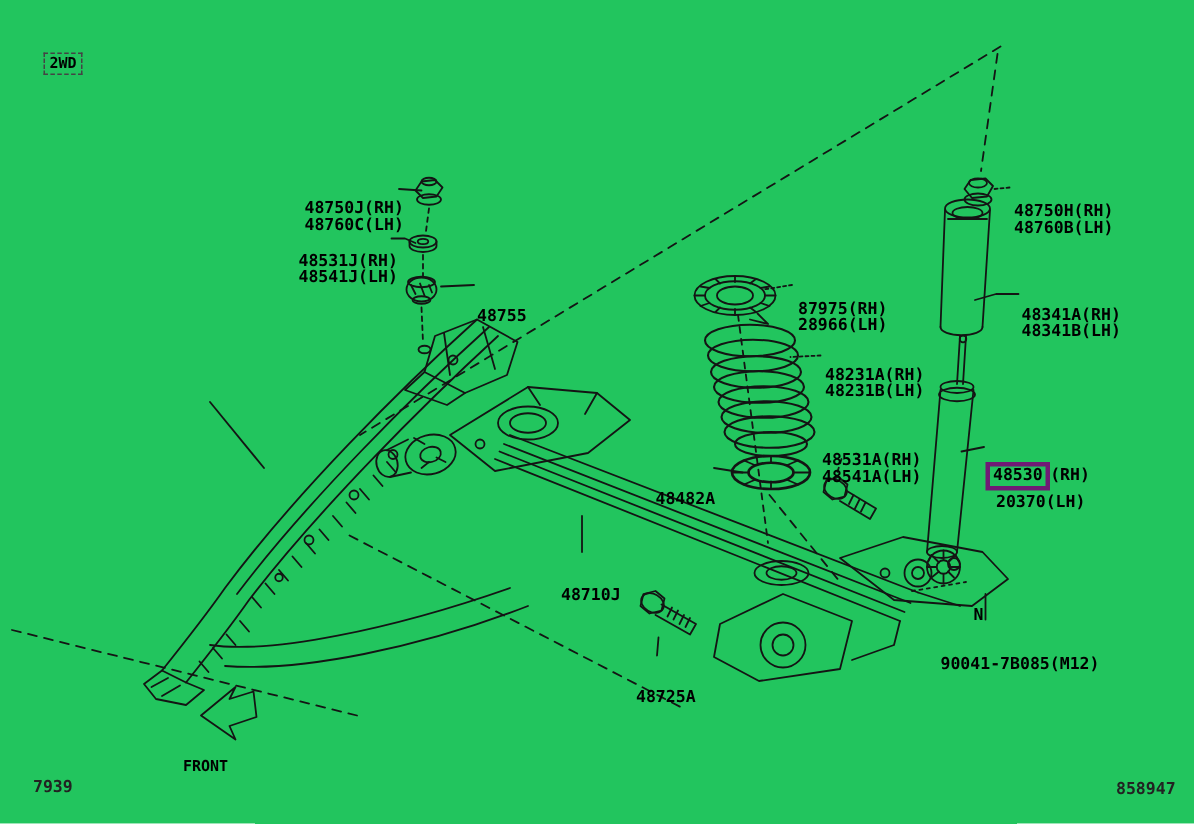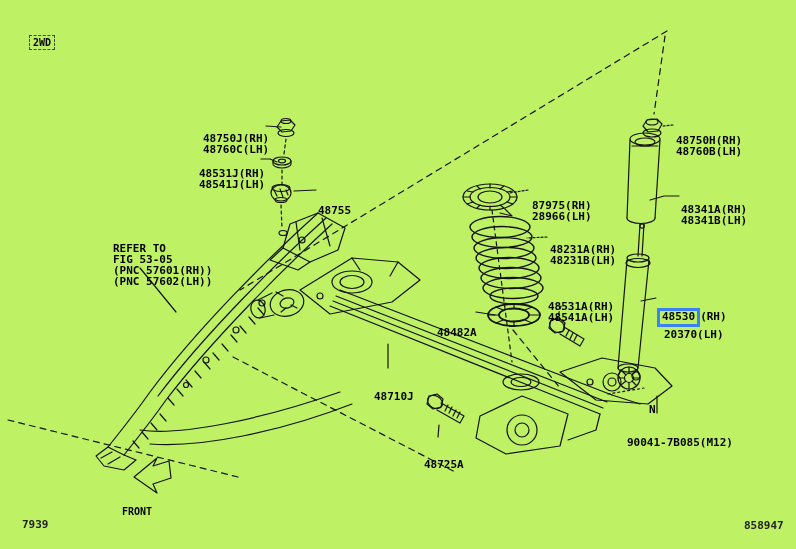--- a/index.html
+++ b/index.html
@@ -1,22 +1,22 @@
 <!DOCTYPE html>
 <html><head>
 <meta charset="utf-8">
 <style>
   html,body{margin:0;padding:0;background:#fff;}
-  .stage{position:relative;width:796px;height:549px;background:#bef264;overflow:hidden;
+  .stage{position:relative;width:796px;height:549px;background:#22c55e;overflow:hidden;
          font-family:"DejaVu Sans Mono", monospace;}
   svg{position:absolute;left:0;top:0;}
   .lbl{position:absolute;font:bold 11px "DejaVu Sans Mono", monospace;color:#000;
        line-height:11px;white-space:nowrap;letter-spacing:0;margin-top:20px;}
   .lbl div{line-height:11px;}
-  .hl{display:inline-block;border:3px solid #3b82f6;padding:0 2px 1px 2px;line-height:12px;}
+  .hl{display:inline-block;border:3px solid #701a75;padding:0 2px 1px 2px;line-height:12px;}
   .badge{position:absolute;left:29px;top:35px;border:1px dashed #444;padding:1px 3px;
          font:bold 10px "DejaVu Sans Mono", monospace;color:#000;}
   .corner{position:absolute;font:bold 11px "DejaVu Sans Mono", monospace;color:#222;}
 </style>
 </head>
 <body>
 
 <div class="stage">
 
 <svg width="796" height="549" viewBox="0 0 796 549" fill="none" stroke="#141414" stroke-width="1.2" stroke-linecap="round" stroke-linejoin="round">
@@ -201,26 +201,20 @@
   <div>48760C(LH)</div>
 </div>
 
 <div class="lbl" style="left:199px;top:148px">
   <div>48531J(RH)</div>
   <div>48541J(LH)</div>
 </div>
 
 <div class="lbl" style="left:318px;top:185px">48755</div>
 
-<div class="lbl" style="left:113px;top:223px">
-  <div>REFER TO</div>
-  <div>FIG 53-05</div>
-  <div>(PNC 57601(RH))</div>
-  <div>(PNC 57602(LH))</div>
-</div>
 
 <div class="lbl" style="left:532px;top:180px">
   <div>87975(RH)</div>
   <div>28966(LH)</div>
 </div>
 
 <div class="lbl" style="left:550px;top:224px">
   <div>48231A(RH)</div>
   <div>48231B(LH)</div>
 </div>

